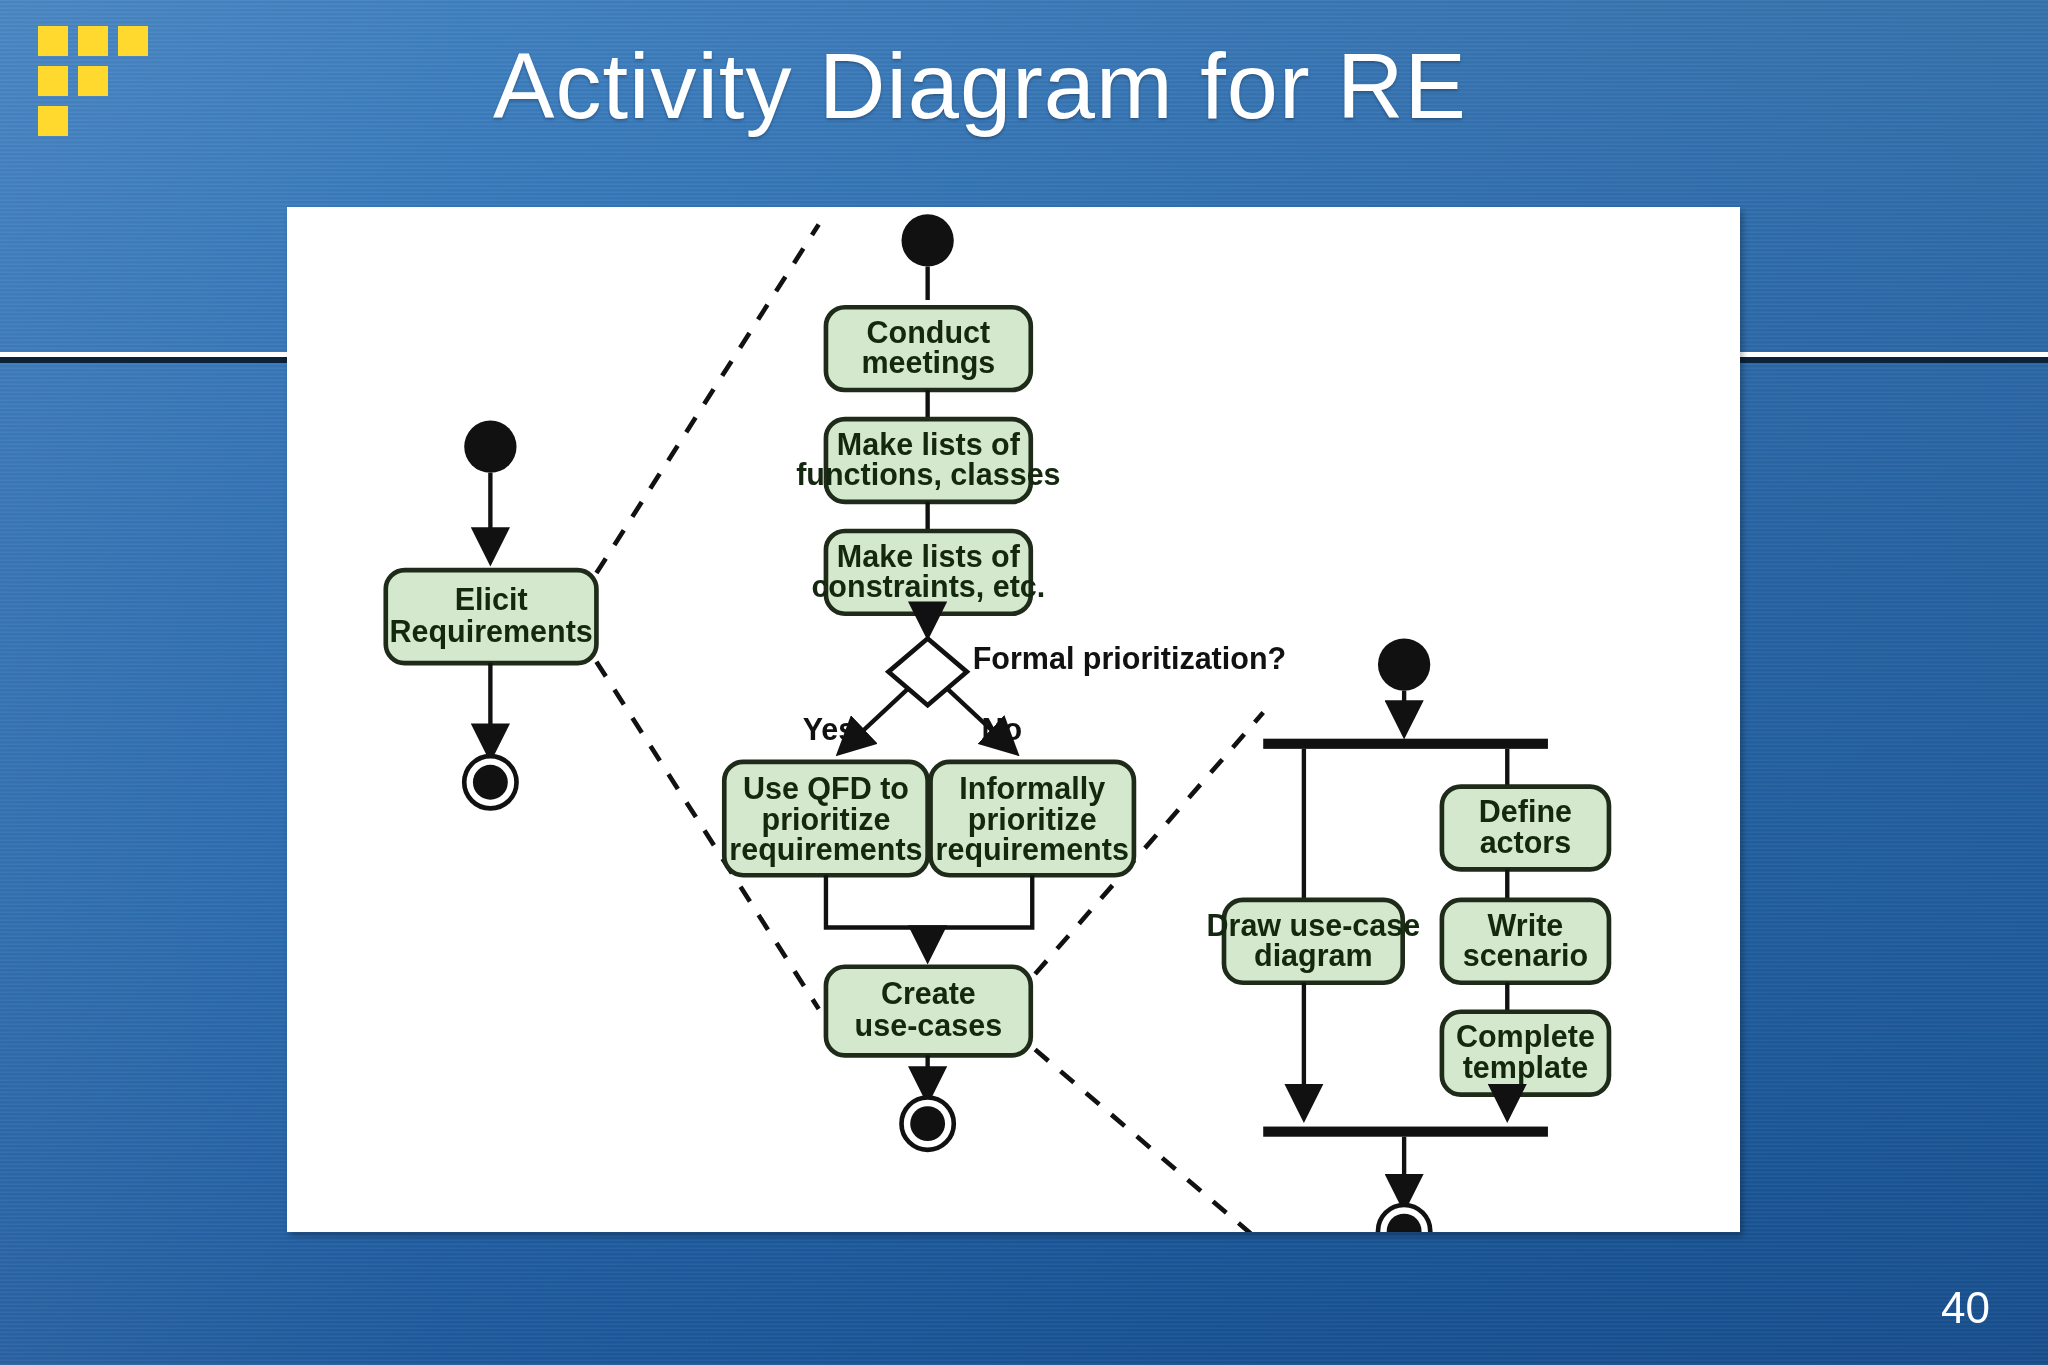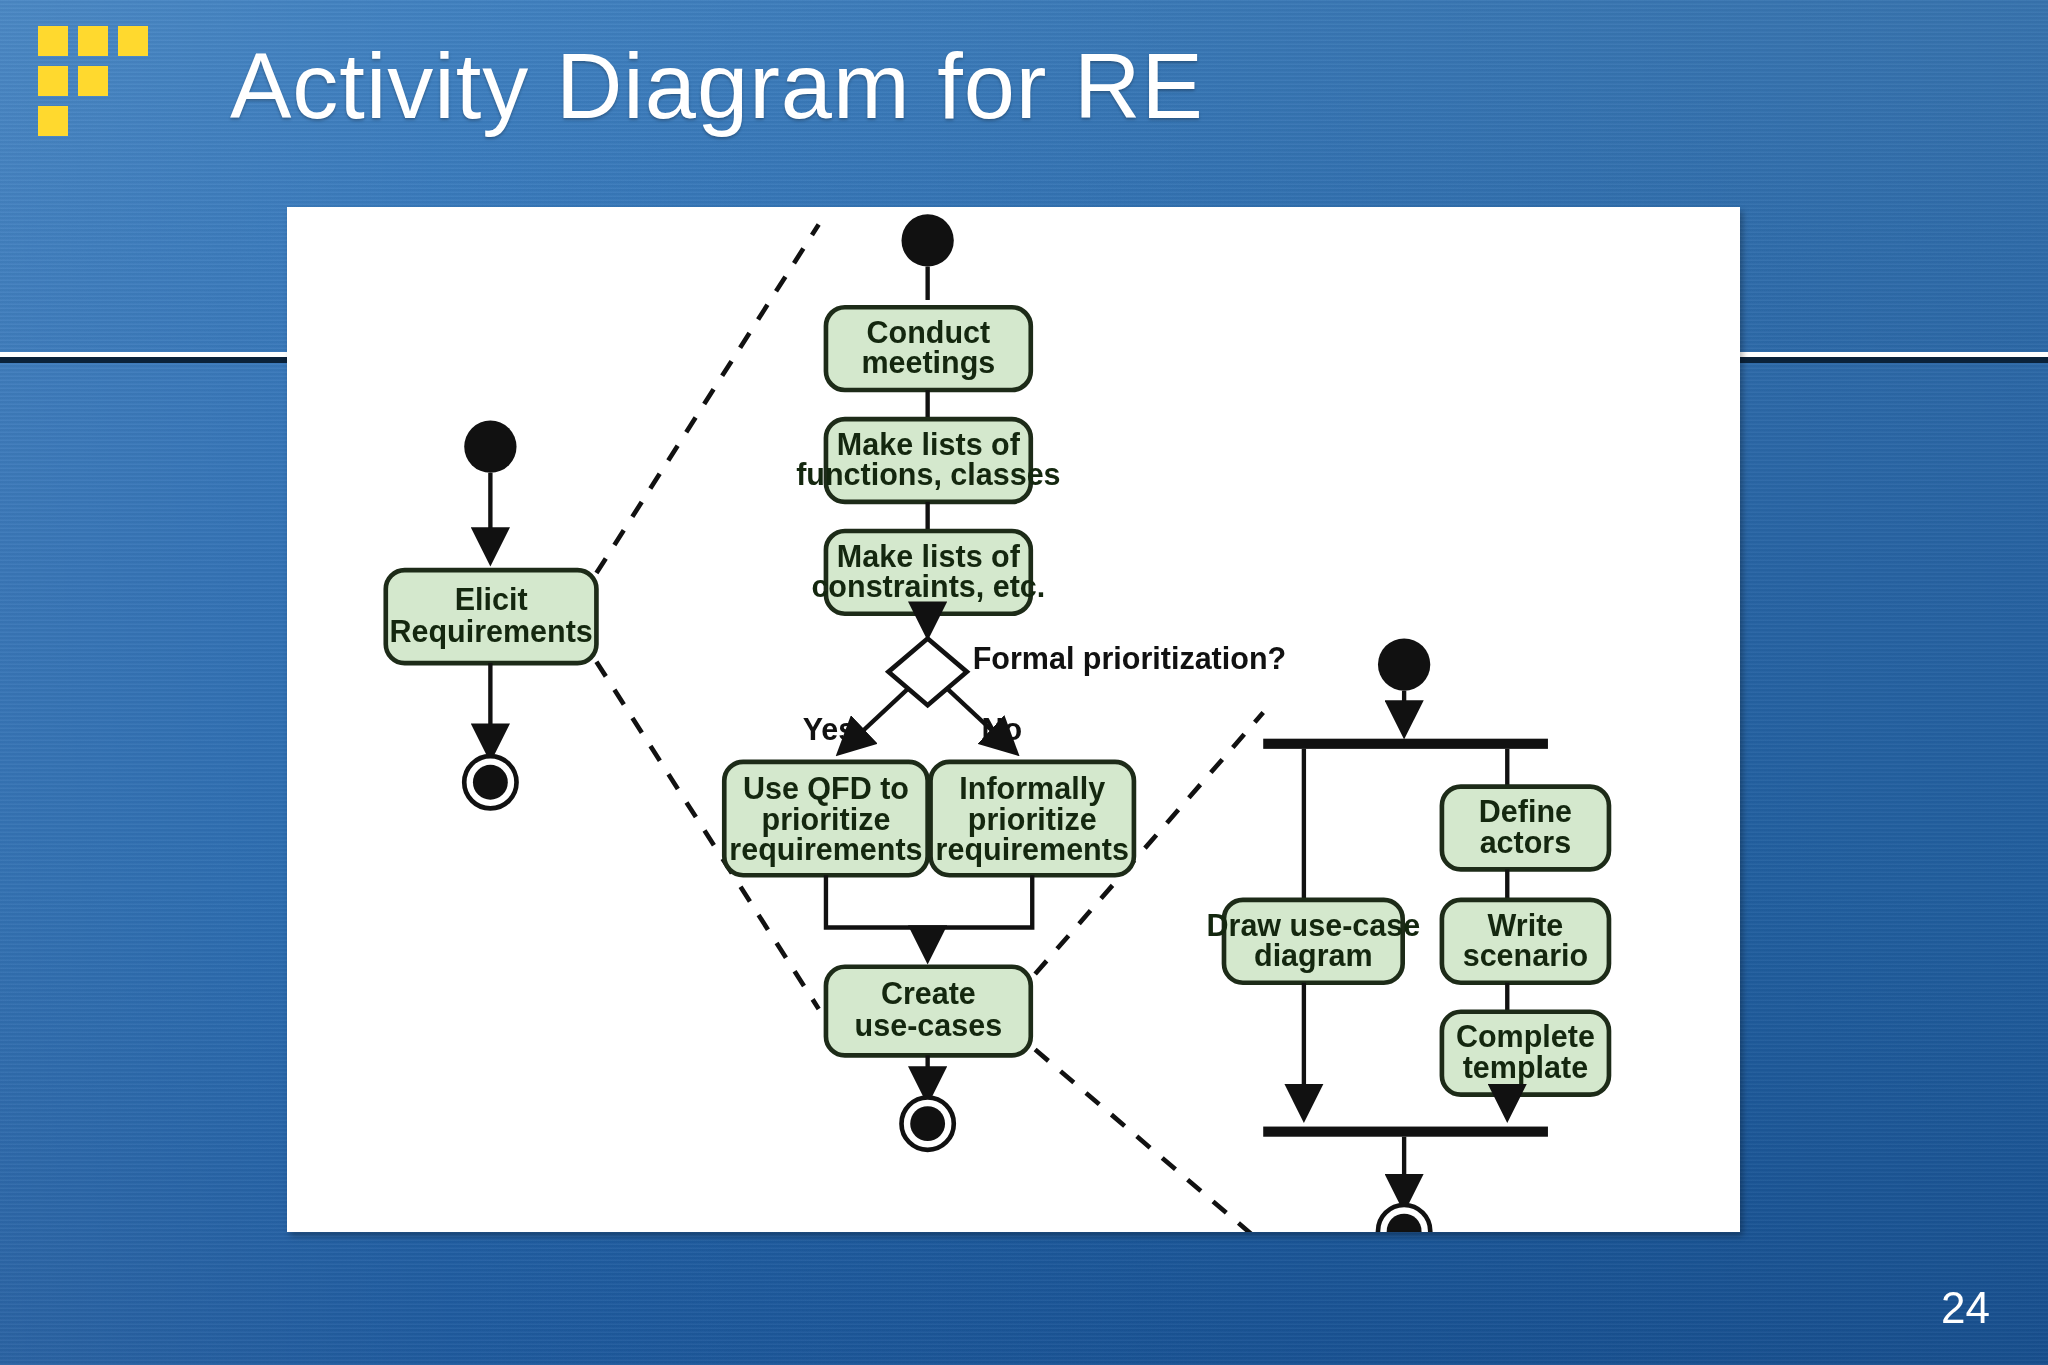--- a/index.html
+++ b/index.html
@@ -45,21 +45,21 @@
   .title {
     position: absolute;
     left: 230px;
     top: 38px;
     width: 1500px;
     color: #ffffff;
     font-size: 92px;
     line-height: 1.05;
     font-weight: 400;
     letter-spacing: 1px;
-    text-align: left;
+    text-align: center;
     white-space: nowrap;
     text-shadow: 0 2px 3px rgba(0,0,0,0.25);
   }
 
   
   .divider-white {
     position: absolute;
     left: 0;
     top: 352px;
     width: 2048px;
@@ -285,15 +285,15 @@
           <g>
             <circle cx="769" cy="705" r="18" fill="#ffffff" stroke="#111111" stroke-width="3.2"></circle>
             <circle cx="769" cy="705" r="12" fill="#111111"></circle>
           </g>
         </g>
 
       </g>
     </svg>
   </div>
 
-  <div class="page-number">24</div>
+  <div class="page-number">40</div>
 
 </div>
 
 </body></html>

